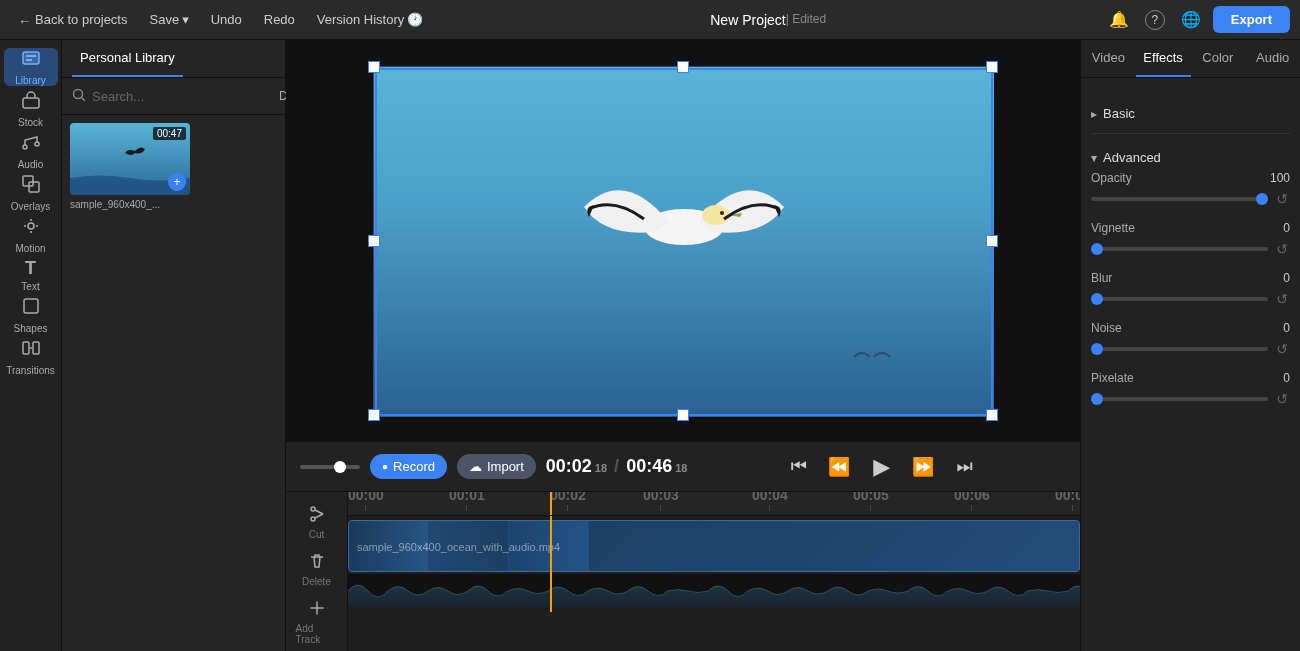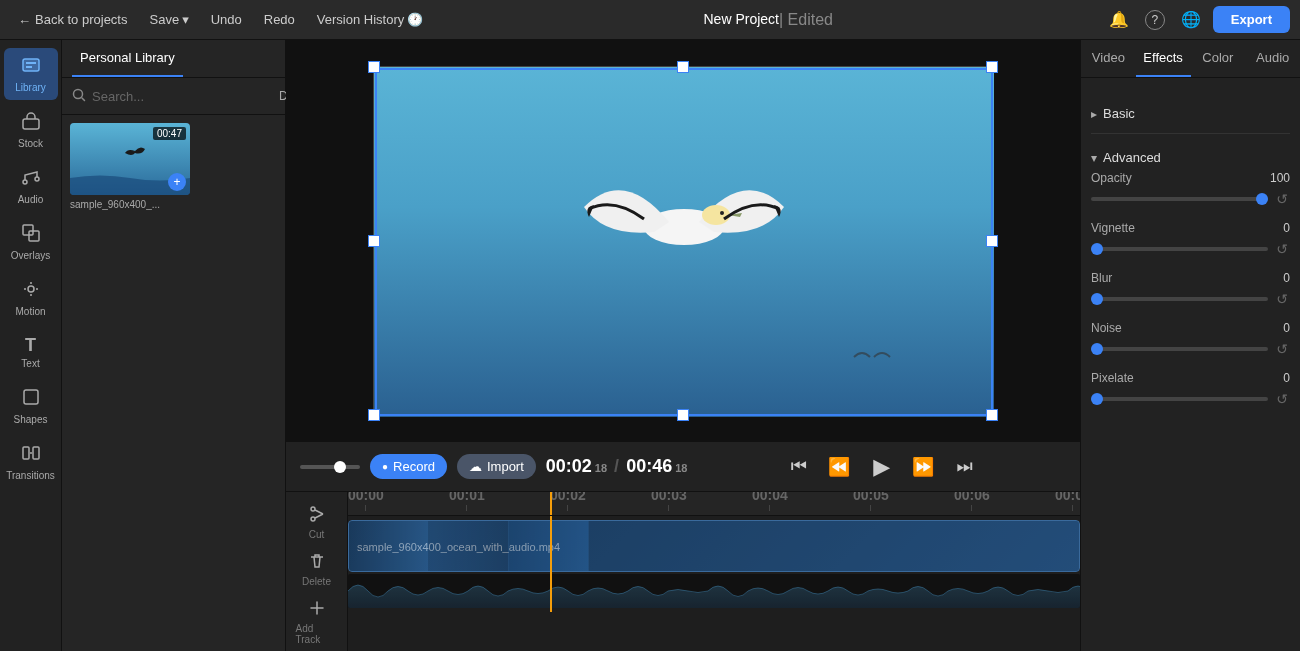--- a/index.html
+++ b/index.html
@@ -5,31 +5,31 @@
     * { box-sizing: border-box; margin: 0; padding: 0; }
     body { font-family: -apple-system, BlinkMacSystemFont, 'Segoe UI', sans-serif; background: #1a1a1a; color: #fff; width: 1300px; height: 651px; overflow: hidden; display: flex; flex-direction: column; }
 
     
     .topbar { height: 40px; background: #2a2a2a; display: flex; align-items: center; padding: 0 10px; border-bottom: 1px solid #111; flex-shrink: 0; }
     .topbar-left { display: flex; align-items: center; gap: 6px; }
     .back-btn { display: flex; align-items: center; gap: 4px; color: #ccc; font-size: 13px; cursor: pointer; padding: 4px 8px; border-radius: 4px; }
     .topbar-action { color: #ccc; font-size: 13px; cursor: pointer; padding: 4px 8px; border-radius: 4px; display: flex; align-items: center; gap: 3px; }
     .topbar-center { flex: 1; display: flex; align-items: flex-start; justify-content: center; gap: 0; }
     .project-title { color: #fff; font-size: 14px; font-weight: 500; }
-    .edited-badge { color: #888; font-size: 16px; }
+    .edited-badge { color: #888; font-size: 12px; }
     .topbar-right { display: flex; align-items: center; gap: 8px; }
     .icon-btn { background: none; border: none; color: #ccc; cursor: pointer; font-size: 16px; padding: 4px; border-radius: 4px; display: flex; align-items: center; justify-content: center; }
     .export-btn { background: #3b82f6; color: #fff; border: none; border-radius: 6px; padding: 6px 18px; font-size: 13px; font-weight: 600; cursor: pointer; }
 
     
     .main { display: flex; flex: 1; overflow: hidden; }
 
     
     .left-sidebar { width: 62px; background: #222; border-right: 1px solid #111; display: flex; flex-direction: column; align-items: center; padding: 8px 0; gap: 4px; flex-shrink: 0; }
-    .sidebar-item { display: flex; flex-direction: column; align-items: center; gap: 2px; padding: 7px 8px; border-radius: 6px; cursor: pointer; width: 54px; }
+    .sidebar-item { display: flex; flex-direction: column; align-items: center; gap: 2px; padding: 0 8px; border-radius: 6px; cursor: pointer; width: 54px; }
     .sidebar-item.active { background: #2a4a7a; }
     .sidebar-icon { font-size: 18px; color: #ccc; }
     .sidebar-label { font-size: 10px; color: #aaa; }
     .sidebar-item.active .sidebar-label { color: #6fb3f7; }
     .sidebar-item.active .sidebar-icon { color: #6fb3f7; }
 
     
     .library-panel { width: 224px; background: #252525; border-right: 1px solid #111; display: flex; flex-direction: column; flex-shrink: 0; }
     .library-tabs { display: flex; border-bottom: 1px solid #111; padding: 0 10px; }
     .lib-tab { padding: 10px 8px; font-size: 13px; color: #aaa; cursor: pointer; border-bottom: 2px solid transparent; }
@@ -423,21 +423,21 @@
             <div class="ruler-tick"></div>
           </div>
           <div class="ruler-mark" style="left:101px;">
             <span class="ruler-time">00:01</span>
             <div class="ruler-tick"></div>
           </div>
           <div class="ruler-mark" style="left:202px;">
             <span class="ruler-time">00:02</span>
             <div class="ruler-tick"></div>
           </div>
-          <div class="ruler-mark" style="left:303px;">
+          <div class="ruler-mark" style="left:295px;">
             <span class="ruler-time">00:03</span>
             <div class="ruler-tick"></div>
           </div>
           <div class="ruler-mark" style="left:404px;margin-top:19px;">
             <span class="ruler-time">00:04</span>
             <div class="ruler-tick"></div>
           </div>
           <div class="ruler-mark" style="left:505px;">
             <span class="ruler-time">00:05</span>
             <div class="ruler-tick"></div>

